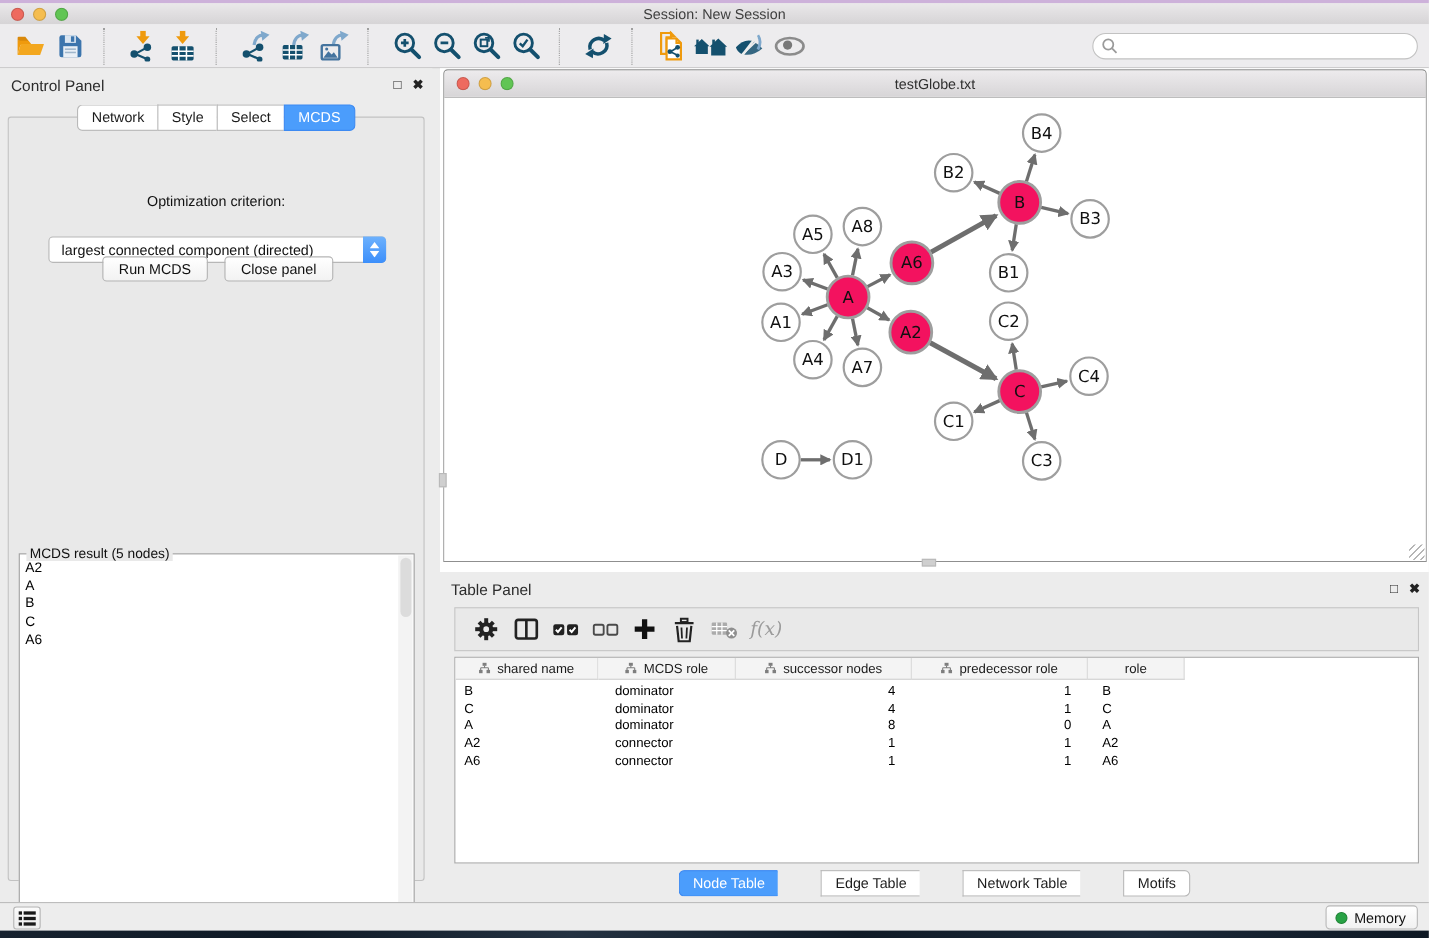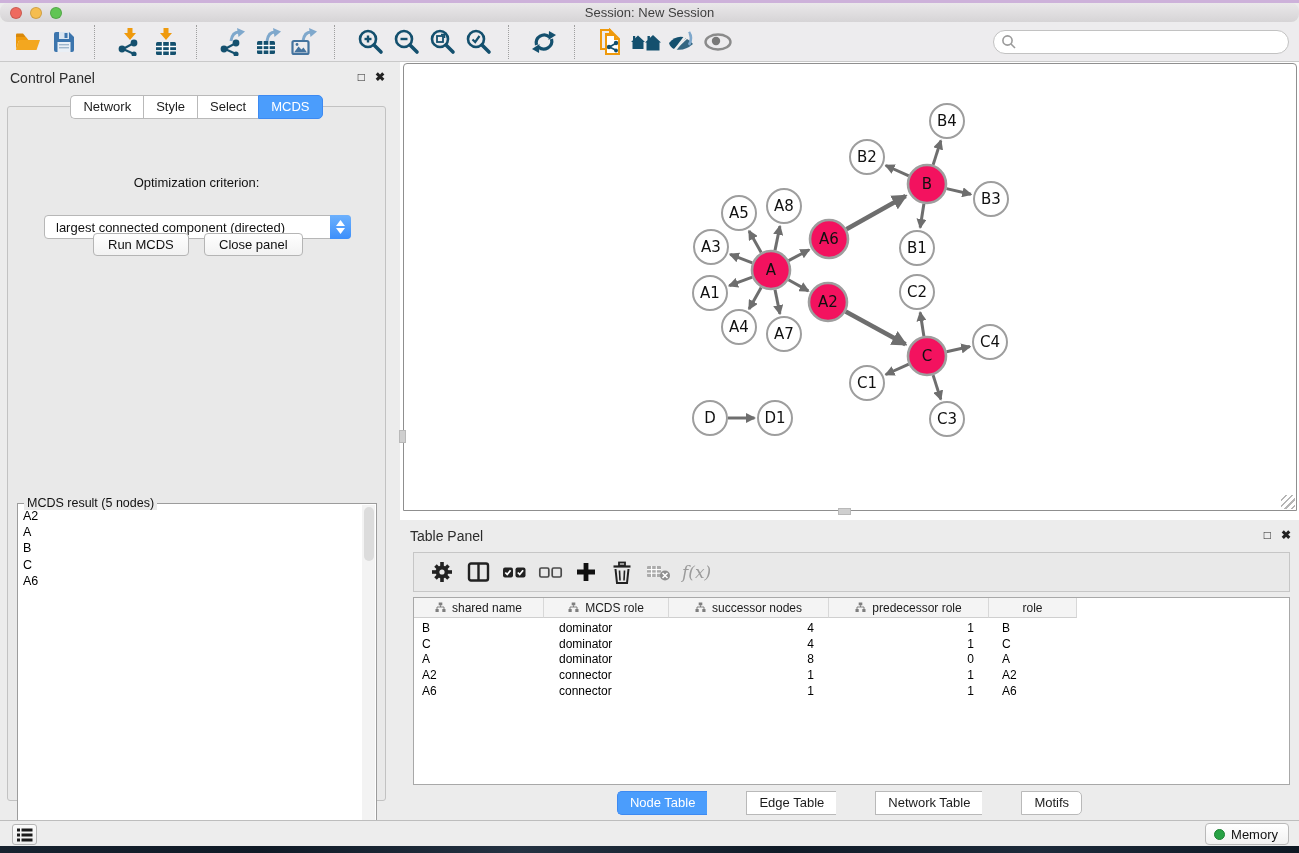--- a/index.html
+++ b/index.html
@@ -7,21 +7,21 @@
   body { font-family:"Liberation Sans", sans-serif; background:#ececec; position:relative; }
   .abs { position:absolute; }
 
   
   #strip-top { left:0; top:0; width:1299px; height:3px; background:#cdb1da; }
   #strip-bottom { left:0; top:846px; width:1299px; height:7px;
     background:linear-gradient(90deg,#17222f,#0f1a26,#243242,#101b27,#1c2a3a,#0e1823); }
 
   
   #titlebar { left:0; top:3px; width:1299px; height:19px;
-    background:linear-gradient(#eae8ea,#d6d4d6);border-radius:8px; }
+    background:linear-gradient(#eae8ea,#d6d4d6); }
   .traffic { display:flex; gap:8px; position:absolute; left:10px; top:3.5px; }
   .tl { width:12px; height:12px; border-radius:50%; border:0.5px solid rgba(0,0,0,.15); }
   .tl.red{background:#ee6a5f}.tl.yel{background:#f5bd4f}.tl.grn{background:#61c554}
   #win-title { width:100%; text-align:center; font-size:13px; color:#3f3f3f; line-height:19px; }
 
   
   #toolbar { left:0; top:22px; width:1299px; height:40px; background:#edecee;
     border-bottom:1px solid #c9c9c9; display:flex; align-items:center; padding:0 10px; }
   .tbtn { width:36px; height:34px; display:flex; align-items:center; justify-content:center; flex:0 0 auto; }
   .sep { width:10px; height:34px; border-left:1px dotted #9f9f9f; margin:0 8px 0 12px; flex:0 0 auto; }
@@ -326,20 +326,28 @@
   <div id="cp-tabs">
       <div class="tabbtn">Network</div>
       <div class="tabbtn">Style</div>
       <div class="tabbtn">Select</div>
       <div class="tabbtn active">MCDS</div>
     </div>
 </div>
 
 <div class="abs" id="mdi">
   <div id="net-frame">
+    <div id="net-titlebar">
+      <div class="traffic">
+        <div class="tl red"></div>
+        <div class="tl yel"></div>
+        <div class="tl grn"></div>
+      </div>
+      <div id="net-title">testGlobe.txt</div>
+    </div>
     <div id="net-canvas">
       <svg id="graph-svg" width="892" height="421">
           <defs>
             <marker id="arr" viewBox="0 0 10 10" refX="8.5" refY="5" markerWidth="3.4" markerHeight="3.4" orient="auto">
               <path d="M0,0 L10,5 L0,10 z" fill="#6e6e6e"></path>
             </marker>
           </defs>
           <line x1="357.2" y1="163.6" x2="345.1" y2="142.0" stroke="#6e6e6e" stroke-width="3" marker-end="url(#arr)"></line>
           <line x1="371.0" y1="161.4" x2="375.9" y2="137.2" stroke="#6e6e6e" stroke-width="3" marker-end="url(#arr)"></line>
           <line x1="348.3" y1="173.8" x2="326.2" y2="165.4" stroke="#6e6e6e" stroke-width="3" marker-end="url(#arr)"></line>

